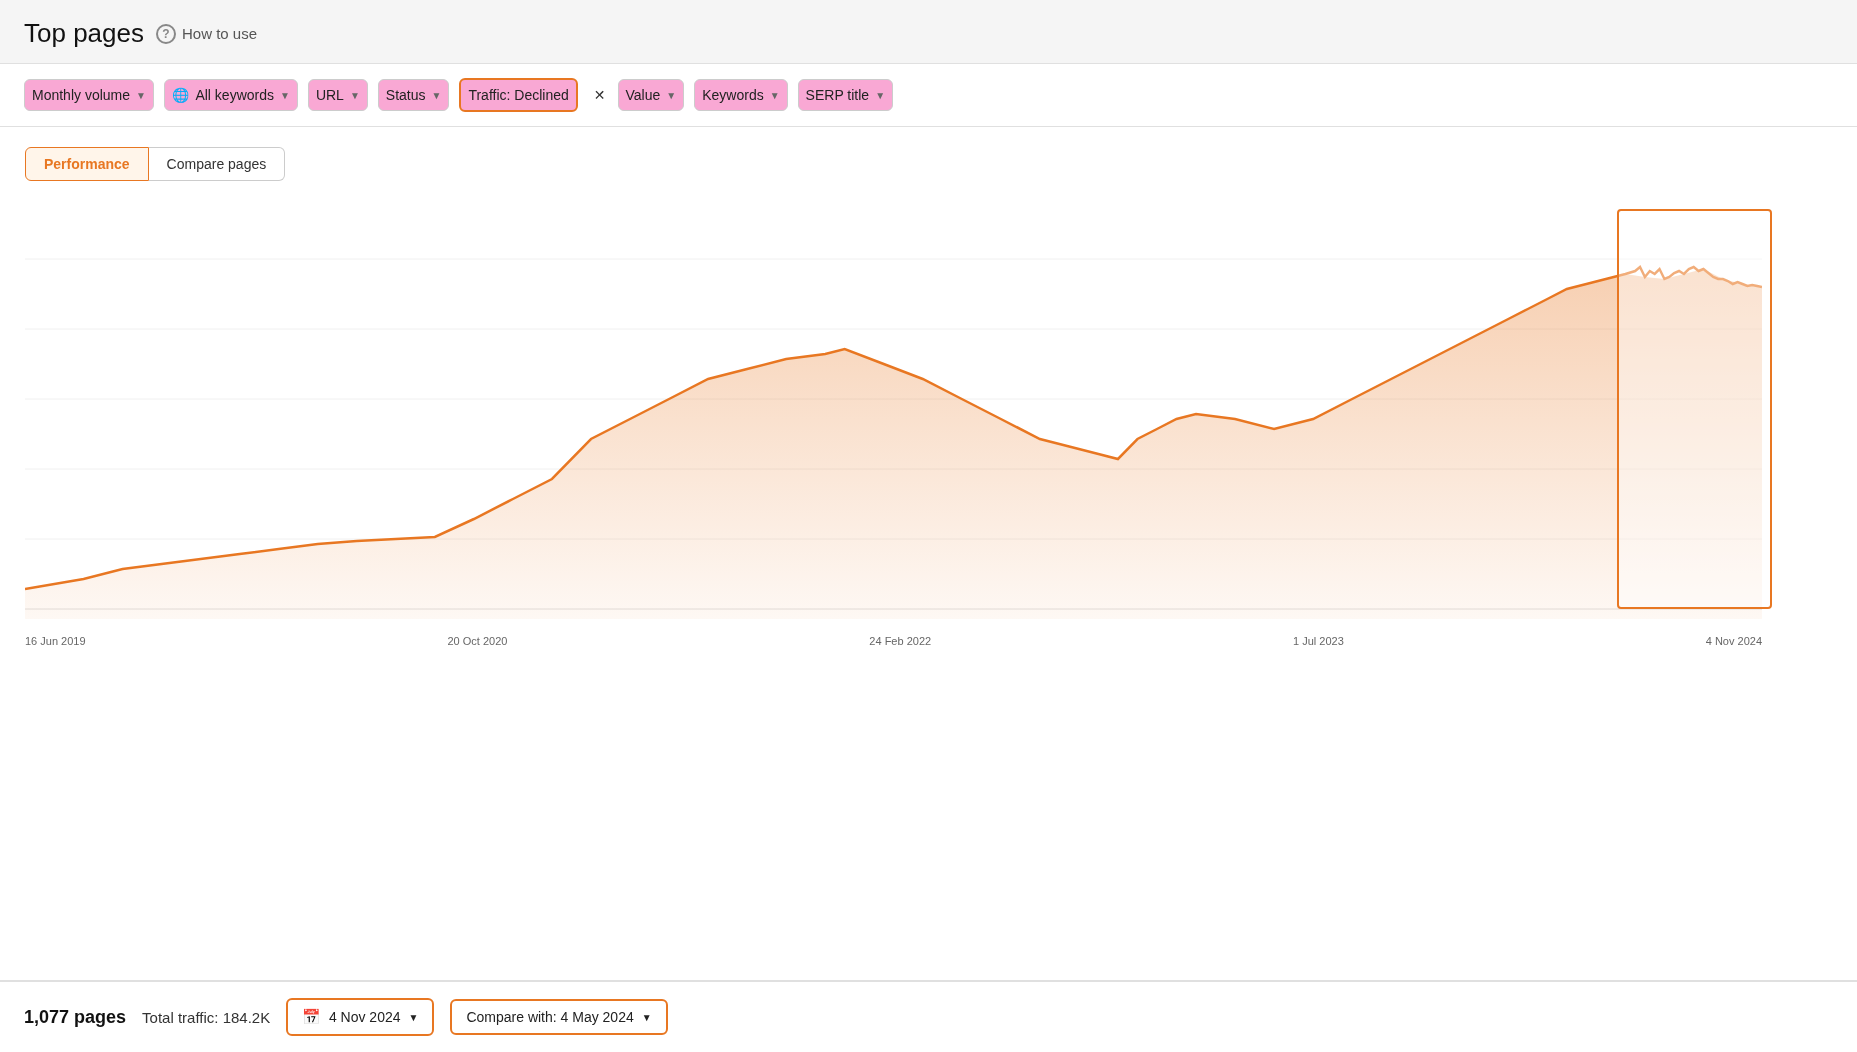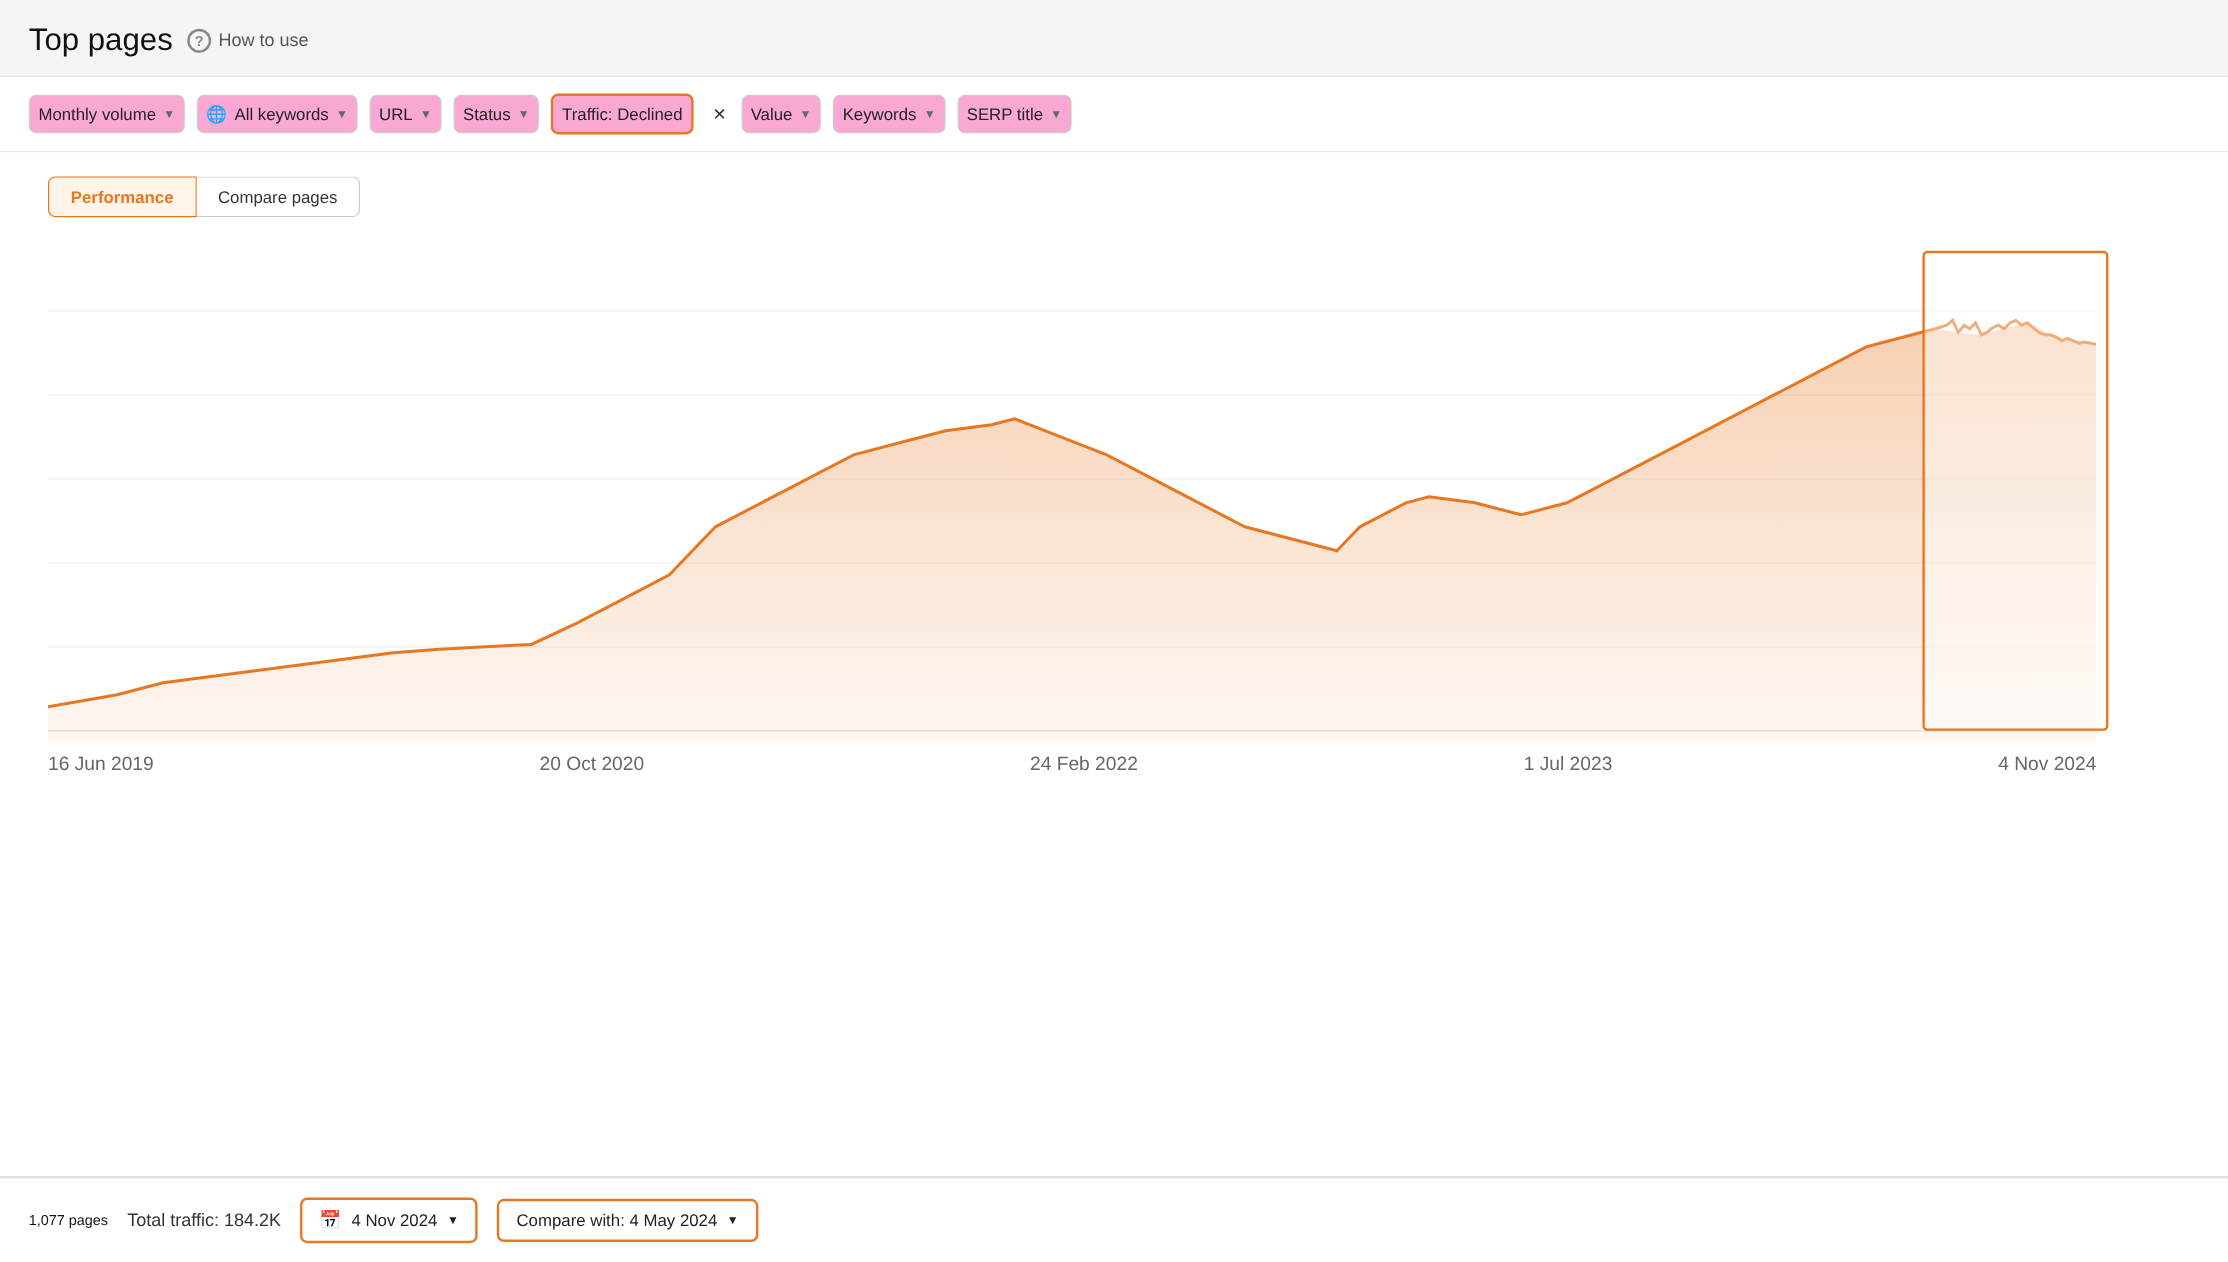--- a/index.html
+++ b/index.html
@@ -95,21 +95,21 @@
       cursor: pointer;
       font-size: 14px;
       color: #333;
       padding: 0 2px;
       margin-left: 4px;
     }
 
     .main-content {
       background: #fff;
       flex: 1;
-      padding: 20px 40px;
+      padding: 20px 25px;
     }
 
     .tab-row {
       display: flex;
       align-items: center;
       gap: 0;
       margin-bottom: 18px;
     }
 
     .tab-btn {
@@ -197,21 +197,21 @@
     .x-axis-labels {
       position: absolute;
       bottom: -28px;
       left: 20px;
       right: 70px;
       display: flex;
       justify-content: space-between;
     }
 
     .x-label {
-      font-size: 16px;
+      font-size: 11px;
       color: #666;
     }
 
     .selection-box {
       position: absolute;
       right: 60px;
       top: 10px;
       width: 155px;
       bottom: 10px;
       border: 2.5px solid #e87722;
@@ -223,22 +223,22 @@
     .bottom-bar {
       background: #fff;
       border-top: 2px solid #e0e0e0;
       padding: 16px 24px;
       display: flex;
       align-items: center;
       gap: 16px;
     }
 
     .pages-count {
-      font-size: 12px;
-      font-weight: 400;
+      font-size: 18px;
+      font-weight: 700;
       color: #111;
     }
 
     .total-traffic {
       font-size: 15px;
       color: #333;
     }
 
     .date-btn {
       display: flex;

